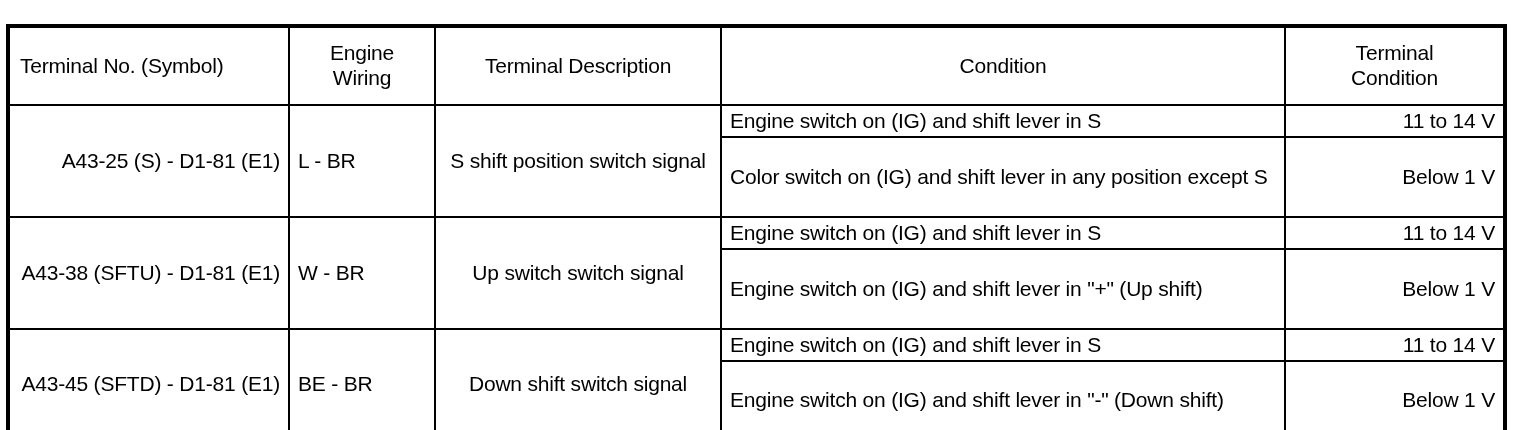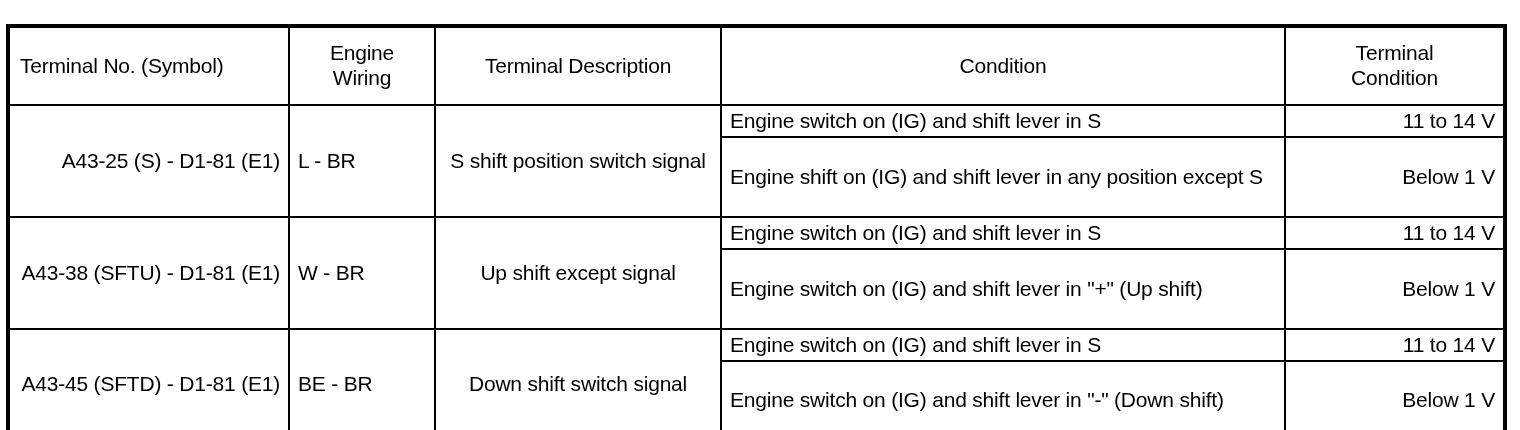--- a/index.html
+++ b/index.html
@@ -124,28 +124,28 @@
     <tbody>
 
       <tr class="sub-a group-start">
         <td class="term-cell term-left" rowspan="2">A43-25 (S) - D1-81 (E1)</td>
         <td class="wire-cell" rowspan="2">L - BR</td>
         <td class="desc-cell" rowspan="2">S shift position switch signal</td>
         <td class="cond-cell">Engine switch on (IG) and shift lever in S</td>
         <td class="spec-cell">11 to 14 V</td>
       </tr>
       <tr class="sub-b group-end">
-        <td class="cond-cell">Engine shift on (IG) and shift lever in any position except S</td>
+        <td class="cond-cell">Color switch on (IG) and shift lever in any position except S</td>
         <td class="spec-cell">Below 1 V</td>
       </tr>
 
       <tr class="sub-a group-start">
         <td class="term-cell" rowspan="2">A43-38 (SFTU) - D1-81 (E1)</td>
         <td class="wire-cell" rowspan="2">W - BR</td>
-        <td class="desc-cell" rowspan="2">Up shift except signal</td>
+        <td class="desc-cell" rowspan="2">Up switch switch signal</td>
         <td class="cond-cell">Engine switch on (IG) and shift lever in S</td>
         <td class="spec-cell">11 to 14 V</td>
       </tr>
       <tr class="sub-b group-end">
         <td class="cond-cell">Engine switch on (IG) and shift lever in "+" (Up shift)</td>
         <td class="spec-cell">Below 1 V</td>
       </tr>
 
       <tr class="sub-a group-start">
         <td class="term-cell" rowspan="2">A43-45 (SFTD) - D1-81 (E1)</td>

